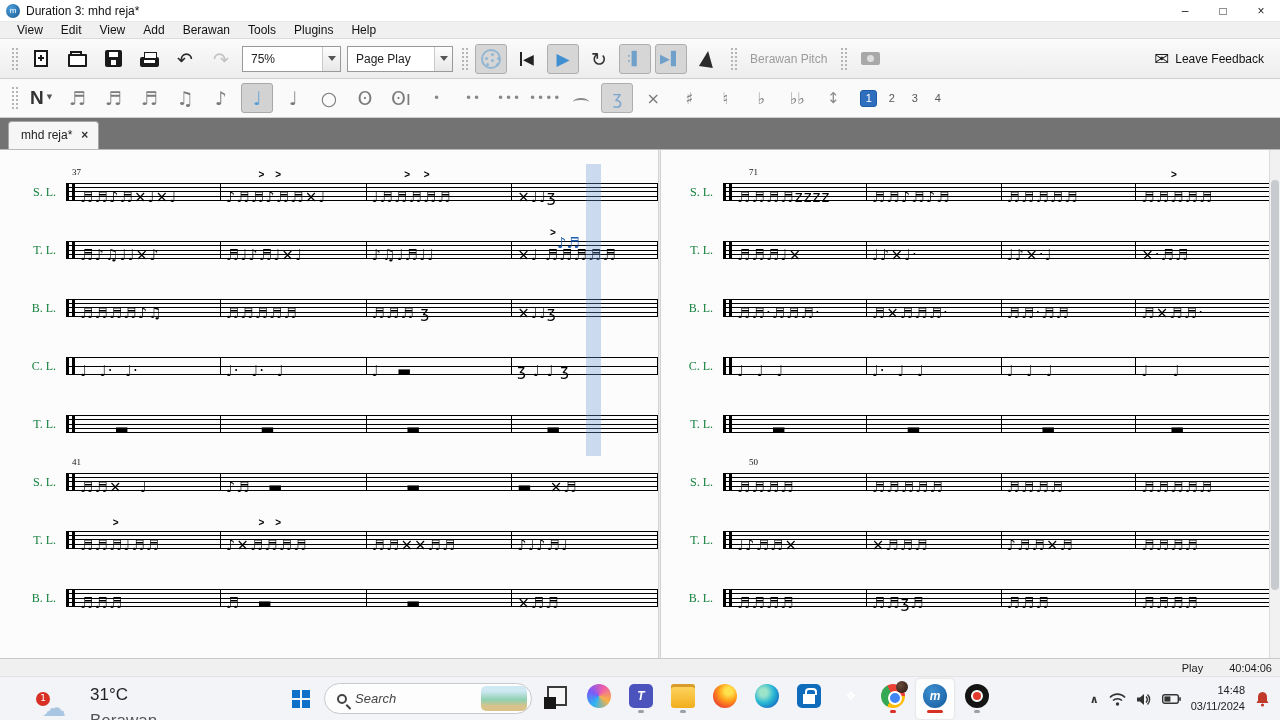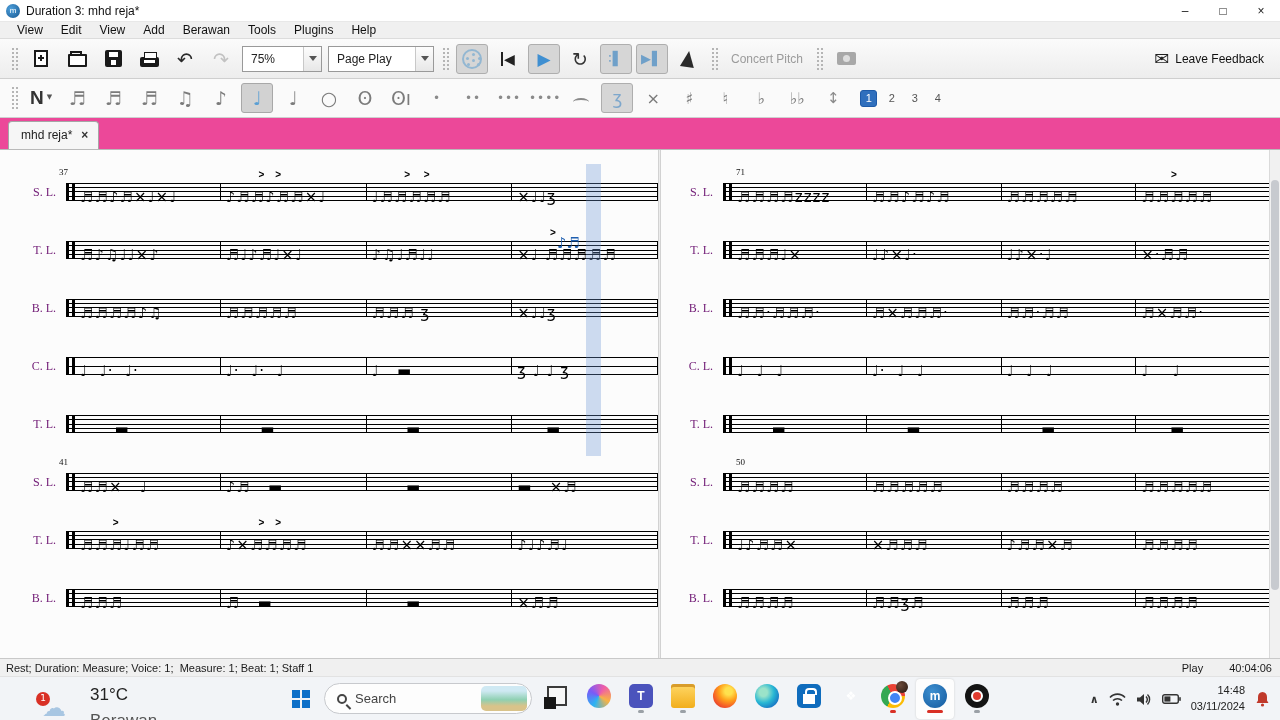--- a/index.html
+++ b/index.html
@@ -36,21 +36,21 @@
   .ic-print { width:19px; height:10px; background:#1a1a1a; border-radius:2px; position:relative; margin-top:6px; }
   .ic-print::before { content:""; position:absolute; top:-5px; left:4px; width:11px; height:5px; background:#fff; border:1.5px solid #1a1a1a; }
   .ic-print::after { content:""; position:absolute; top:3px; left:4px; width:11px; height:3px; background:#fff; }
   .undo-glyph { font-size:19px; color:#2b2b2b; }
   .redo-glyph { font-size:19px; color:#c2c2c2; }
 
   .combo { height:26px; background:#fff; border:1px solid #999; display:flex; align-items:center; font-size:12px; color:#222; margin:0 3px; }
   .combo .val { padding:0 8px; flex:1; }
   .combo .arr { width:18px; height:100%; border-left:1px solid #c8c8c8; background:linear-gradient(#fdfdfd,#e7e7e7); display:flex; align-items:center; justify-content:center; }
   .tri { width:0; height:0; border-left:4px solid transparent; border-right:4px solid transparent; border-top:5px solid #555; }
-  .combo.zoom { width:80px; }
+  .combo.zoom { width:99px; }
   .combo.view { width:106px; }
 
   .midi-circle { width:20px; height:20px; border:2px solid #93b7d2; border-radius:50%; position:relative; }
   .midi-circle i { position:absolute; left:8px; top:8px; width:3px; height:3px; border-radius:50%; background:#93b7d2; box-shadow:0 -6px 0 #93b7d2, -6px -2px 0 #93b7d2, 6px -2px 0 #93b7d2, -5px 4px 0 #93b7d2, 5px 4px 0 #93b7d2; }
   .rewind-bar { display:inline-block; width:2px; height:14px; background:#222; margin-right:1px; }
   .rewind-glyph { font-size:14px; color:#222; }
   .play-glyph { font-size:17px; color:#3f8fd1; }
   .loop-glyph { font-size:19px; color:#333; }
   .blue-toggle { font-size:13px; color:#6fa0c9; letter-spacing:1px; }
   .metronome { width:0; height:0; border-left:7px solid transparent; border-right:7px solid transparent; border-bottom:16px solid #2b2b2b; transform:rotate(8deg); }
@@ -66,34 +66,34 @@
   .nbtn .caret { font-size:7px; color:#555; margin:6px 0 0 3px; }
   .dur { font-size:19px; color:#7b7b7b; }
   .dots { font-size:12px; color:#8a8a8a; letter-spacing:1px; }
   .tie { width:16px; height:8px; border-top:2px solid #8a8a8a; border-radius:100% 100% 0 0; margin-top:8px; }
   .rest-glyph { font-size:17px; color:#7da7cc; font-family:"DejaVu Sans",sans-serif; }
   .acc { font-size:16px; color:#7b7b7b; }
   .flip-glyph { font-size:15px; color:#8a8a8a; }
   .voice { width:17px; height:17px; border-radius:3px; display:flex; align-items:center; justify-content:center; font-size:11px; color:#555; margin:0 3px; }
 
   
-  .tabbar { height:32px; background:#ec4899; border-bottom:1px solid #b9b9b9; display:flex; align-items:flex-end; padding-left:8px; }
+  .tabbar { height:32px; background:#737373; border-bottom:1px solid #b9b9b9; display:flex; align-items:flex-end; padding-left:8px; }
   .tab { background:#f6f6f6; border:1px solid #a6a6a6; border-bottom:none; border-radius:4px 4px 0 0; padding:6px 10px 7px 12px; font-size:12px; color:#222; display:flex; align-items:center; gap:9px; }
   .tab .x { font-weight:bold; font-size:12px; color:#333; }
 
   
   .scoreview { position:relative; height:508px; background:#ececec; overflow:hidden; display:flex; }
   .page { background:#fcfcfc; height:900px; padding-top:33px; outline:1px solid #d2d2d2; }
   .page.left { width:658px; }
   .page.right { width:610px; margin-left:3px; padding-left:16px; }
   .system { position:relative; }
   .system + .system { margin-top:26px; }
-  .sysnum { position:absolute; top:-16px; left:59px; font-family:"Liberation Serif",serif; font-size:9px; color:#111; }
+  .sysnum { position:absolute; top:-16px; left:72px; font-family:"Liberation Serif",serif; font-size:9px; color:#111; }
   .staffrow { display:flex; margin-bottom:40px; }
-  .stafflabel { width:66px; text-align:right; padding-right:10px; font-family:"Liberation Serif",serif; font-size:12px; color:#701a75; transform:translateY(2px); }
+  .stafflabel { width:66px; text-align:right; padding-right:10px; font-family:"Liberation Serif",serif; font-size:12px; color:#15803d; transform:translateY(2px); }
   .page.right .stafflabel { width:46px; }
   .staffwrap { flex:1; height:18px; display:flex; position:relative; }
   .staffwrap[data-lines="5"] { background-image:repeating-linear-gradient(to bottom,#000 0,#000 1px,transparent 1px,transparent 4.25px); }
   .staffwrap[data-lines="3"] { background-image:repeating-linear-gradient(to bottom,#000 0,#000 1px,transparent 1px,transparent 8.5px); }
   .sysstart { width:9px; border-left:3px solid #000; border-right:3px solid #000; height:18px; }
   .measures { flex:1; display:flex; }
   .measure { flex:1; border-right:1px solid #000; position:relative; height:18px; }
   .notes { position:absolute; left:5px; bottom:-4px; font-family:"DejaVu Sans",sans-serif; font-size:15px; line-height:1; color:#000; letter-spacing:1px; white-space:pre; }
   .accents { position:absolute; left:26%; top:-14px; font-size:10px; font-weight:bold; color:#000; white-space:pre; }
   .selection-band { position:absolute; left:586px; top:14px; width:15px; height:292px; background:rgba(105,148,214,0.33); z-index:3; }
@@ -105,21 +105,21 @@
   .statusbar { height:18px; background:#f0f0f0; border-top:1px solid #c9c9c9; display:flex; align-items:center; font-size:11px; color:#1a1a1a; padding:0 6px; white-space:pre; }
   .statusbar .right { margin-left:auto; display:flex; gap:26px; padding-right:2px; }
 
   
   .taskbar { height:44px; background:#f2f4f7; border-top:1px solid #e2e2e2; position:relative; display:flex; align-items:center; justify-content:center; }
   .weather { position:absolute; left:42px; top:5px; display:flex; align-items:center; gap:8px; }
   .cloud { font-family:"DejaVu Sans",sans-serif; font-size:24px; color:#a8c6e2; position:relative; line-height:1; }
   .wbadge { position:absolute; left:-6px; top:-4px; width:14px; height:14px; border-radius:50%; background:#d93025; color:#fff; font-size:9px; display:flex; align-items:center; justify-content:center; }
   .wtxt { display:flex; flex-direction:column; font-size:17px; color:#222; line-height:1.5;margin-left:16px; }
   .wtxt .desc { color:#555; }
-  .center-cluster { display:flex; align-items:center; gap:6px; }
+  .center-cluster { display:flex; align-items:center; gap:6px;font-style:italic; }
   .startbtn { width:34px; height:34px; display:flex; align-items:center; justify-content:center; border-radius:4px; }
   .winlogo { width:18px; height:18px; display:grid; grid-template-columns:8px 8px; grid-template-rows:8px 8px; gap:2px; }
   .winlogo i { background:#0e70c8; }
   .searchpill { width:208px; height:31px; border-radius:16px; border:1px solid #c7c9cd; background:#fdfdfd; display:flex; align-items:center; padding:0 4px 0 12px; gap:8px; }
   .mag { width:10px; height:10px; border:2px solid #444; border-radius:50%; position:relative; }
   .mag::after { content:""; position:absolute; left:8px; top:8px; width:6px; height:2px; background:#444; transform:rotate(45deg); transform-origin:0 0; }
   .searchtxt { font-size:13px; color:#444; flex:1; }
   .island { width:46px; height:25px; border-radius:5px; background:linear-gradient(#cfe9f3 20%, #8fd0b2 55%, #d9c38a 80%); }
   .appbtn { width:38px; height:40px; display:flex; flex-direction:column; align-items:center; justify-content:center; border-radius:4px; position:relative; }
   .appbtn[data-active="true"] { background:#fdfdfd; box-shadow:0 0 2px #c9c9c9; }
@@ -231,21 +231,21 @@
   <span class="tbtn pressed">
       <span class="glyph blue-toggle">∶▌</span>
     </span>
   <span class="tbtn pressed">
       <span class="glyph blue-toggle">▶▌</span>
     </span>
   <span class="tbtn">
       <span class="metronome"></span>
     </span>
   <span class="grip"></span>
-  <span class="concert">Concert Pitch</span>
+  <span class="concert">Berawan Pitch</span>
   <span class="grip"></span>
   <span class="tbtn">
       <span class="ic-cam"></span>
     </span>
   <span class="feedback">
     <span class="glyph env-glyph">✉</span>
     <span class="lbl">Leave Feedback</span>
   </span>
 </div>
 
@@ -789,21 +789,20 @@
         </div>
       </div>
     </div>
   <div class="vscroll">
       <span class="vthumb"></span>
     </div>
 </div>
 <style>.page:nth-child(1){}</style>
 
 <div class="statusbar">
-  <span>Rest; Duration: Measure; Voice: 1;  Measure: 1; Beat: 1; Staff 1</span>
   <span class="right">
     <span>Play</span>
     <span>40:04:06</span>
   </span>
 </div>
 
 <div class="taskbar">
   <div class="weather">
     <span class="cloud"><span>☁</span><span class="wbadge">1</span></span>
     <span class="wtxt">

